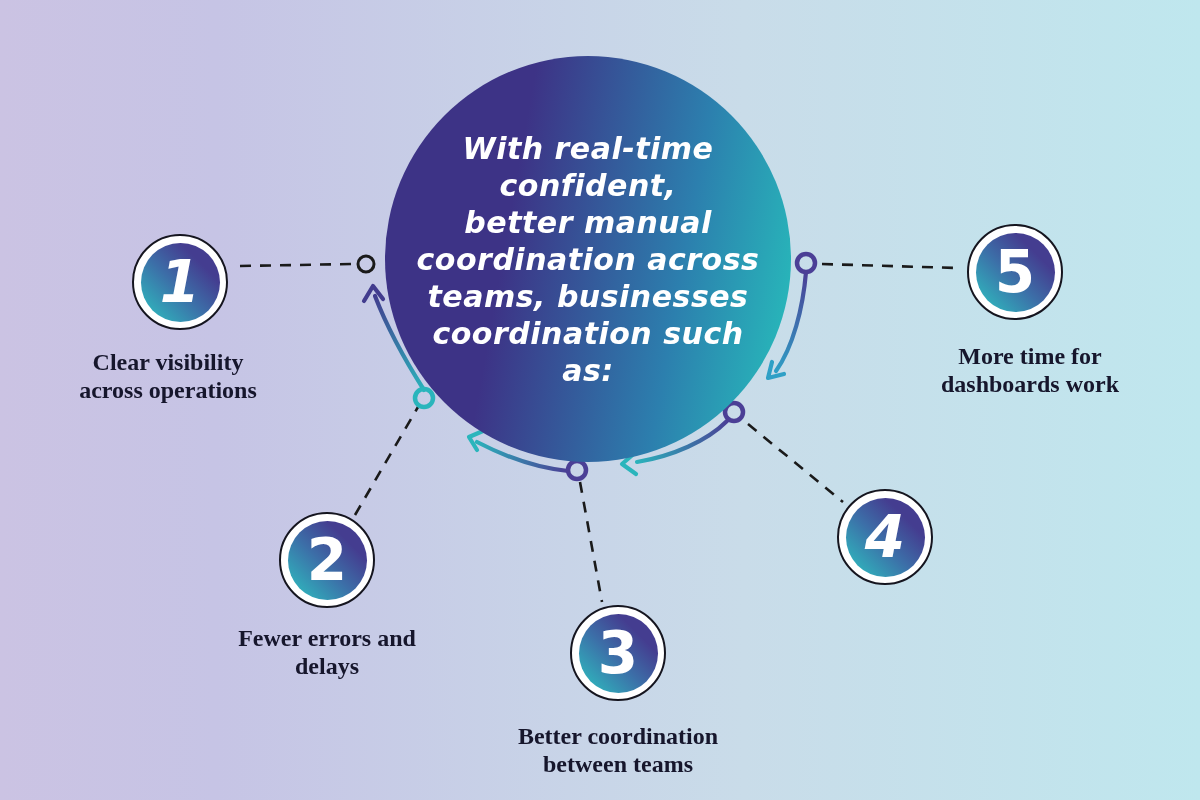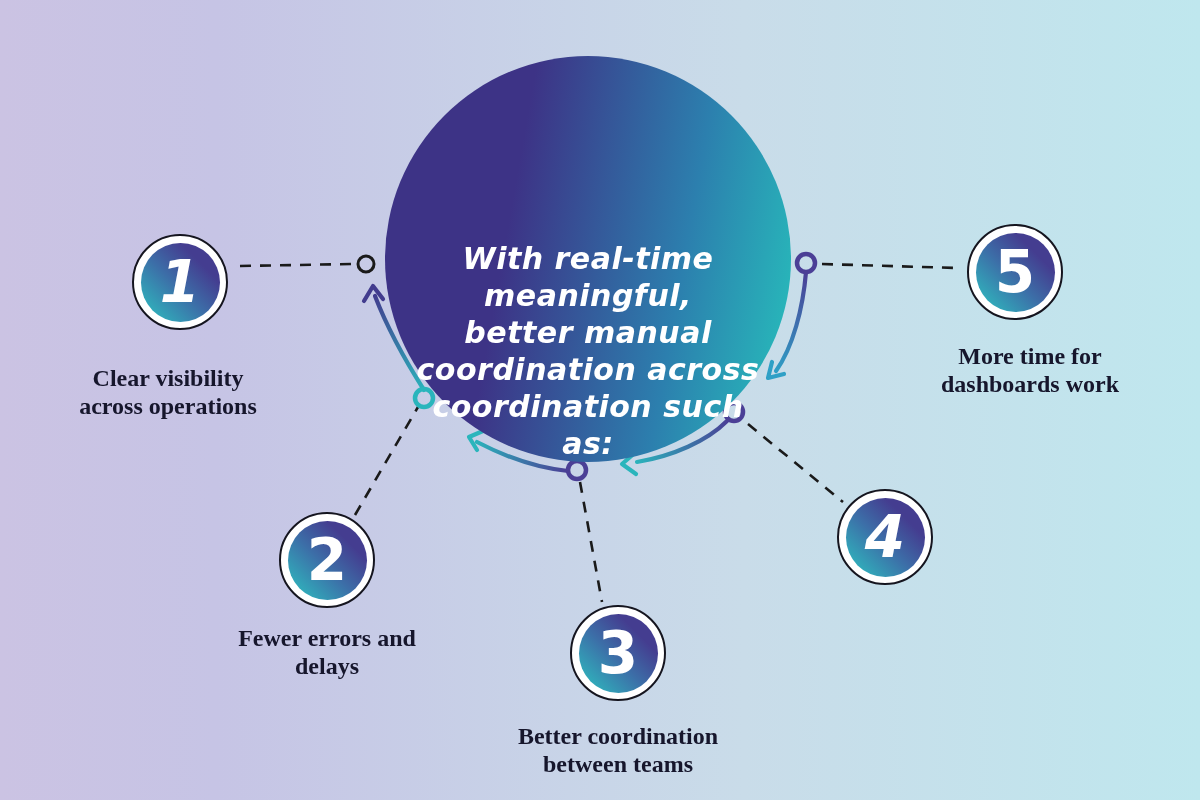--- a/index.html
+++ b/index.html
@@ -7,21 +7,21 @@
     position:relative; width:1200px; height:800px; overflow:hidden;
     background:linear-gradient(to right, #cbc3e3 0%, #c6c4e5 18%, #c9dce9 62%, #bfe7ee 100%);
     font-family:"DejaVu Sans", sans-serif;
   }
   .connectors { position:absolute; left:0; top:0; width:1200px; height:800px; z-index:1; }
 
   .hub {
     position:absolute; left:385px; top:56px; width:406px; height:406px;
     border-radius:50%;
     background:linear-gradient(100deg, #3d3386 32%, #2c7fae 70%, #28b3b9 93%);
-    display:flex; align-items:flex-end; justify-content:center; z-index:2;
+    display:flex; align-items:center; justify-content:center; z-index:2;
   }
   .hub-text {
     width:100%; text-align:center; color:#ffffff;
     font-weight:bold; font-style:italic;
     font-size:30px; line-height:37px; letter-spacing:0.5px;
   }
 
   .node {
     position:absolute; width:96px; height:96px; box-sizing:border-box;
     background:#ffffff; border:2.5px solid #15151f; border-radius:50%;
@@ -39,21 +39,21 @@
   .node-2 { left:279px; top:512px; }
   .node-3 { left:570px; top:605px; }
   .node-4 { left:837px; top:489px; }
   .node-5 { left:967px; top:224px; }
 
   .label {
     position:absolute; z-index:2; text-align:center;
     font-family:"Liberation Serif", serif; font-weight:bold;
     font-size:24px; line-height:28px; color:#16162c;
   }
-  .label-1 { left:63px;  top:364px; width:210px; }
+  .label-1 { left:63px;  top:348px; width:210px; }
   .label-2 { left:217px; top:624px; width:220px; }
   .label-3 { left:495px; top:722px; width:246px; }
   .label-4 { left:775px; top:596px; width:240px; }
   .label-5 { left:930px; top:342px; width:200px; }
 </style>
 </head>
 <body>
 
 <div class="stage">
 
@@ -101,23 +101,24 @@
       <circle cx="424" cy="398" r="9" stroke="#2ab5bc" stroke-width="4.5"></circle>
       <circle cx="577" cy="470" r="9" stroke="#4b3f96" stroke-width="4.5"></circle>
       <circle cx="734" cy="412" r="9" stroke="#4b3f96" stroke-width="4.5"></circle>
       <circle cx="806" cy="263" r="9" stroke="#4b3f96" stroke-width="4.5"></circle>
     </g>
   </svg>
 
   <div class="hub">
     <div class="hub-text">
       <div>With real-time</div>
-      <div>meaningful,</div>
+      <div>confident,</div>
       <div>better manual</div>
       <div>coordination across</div>
+      <div>teams, businesses</div>
       <div>coordination such</div>
       <div>as:</div>
     </div>
   </div>
 
   <div class="node node-1">
     <div class="node-inner">
       <span class="num">1</span>
     </div>
   </div>

